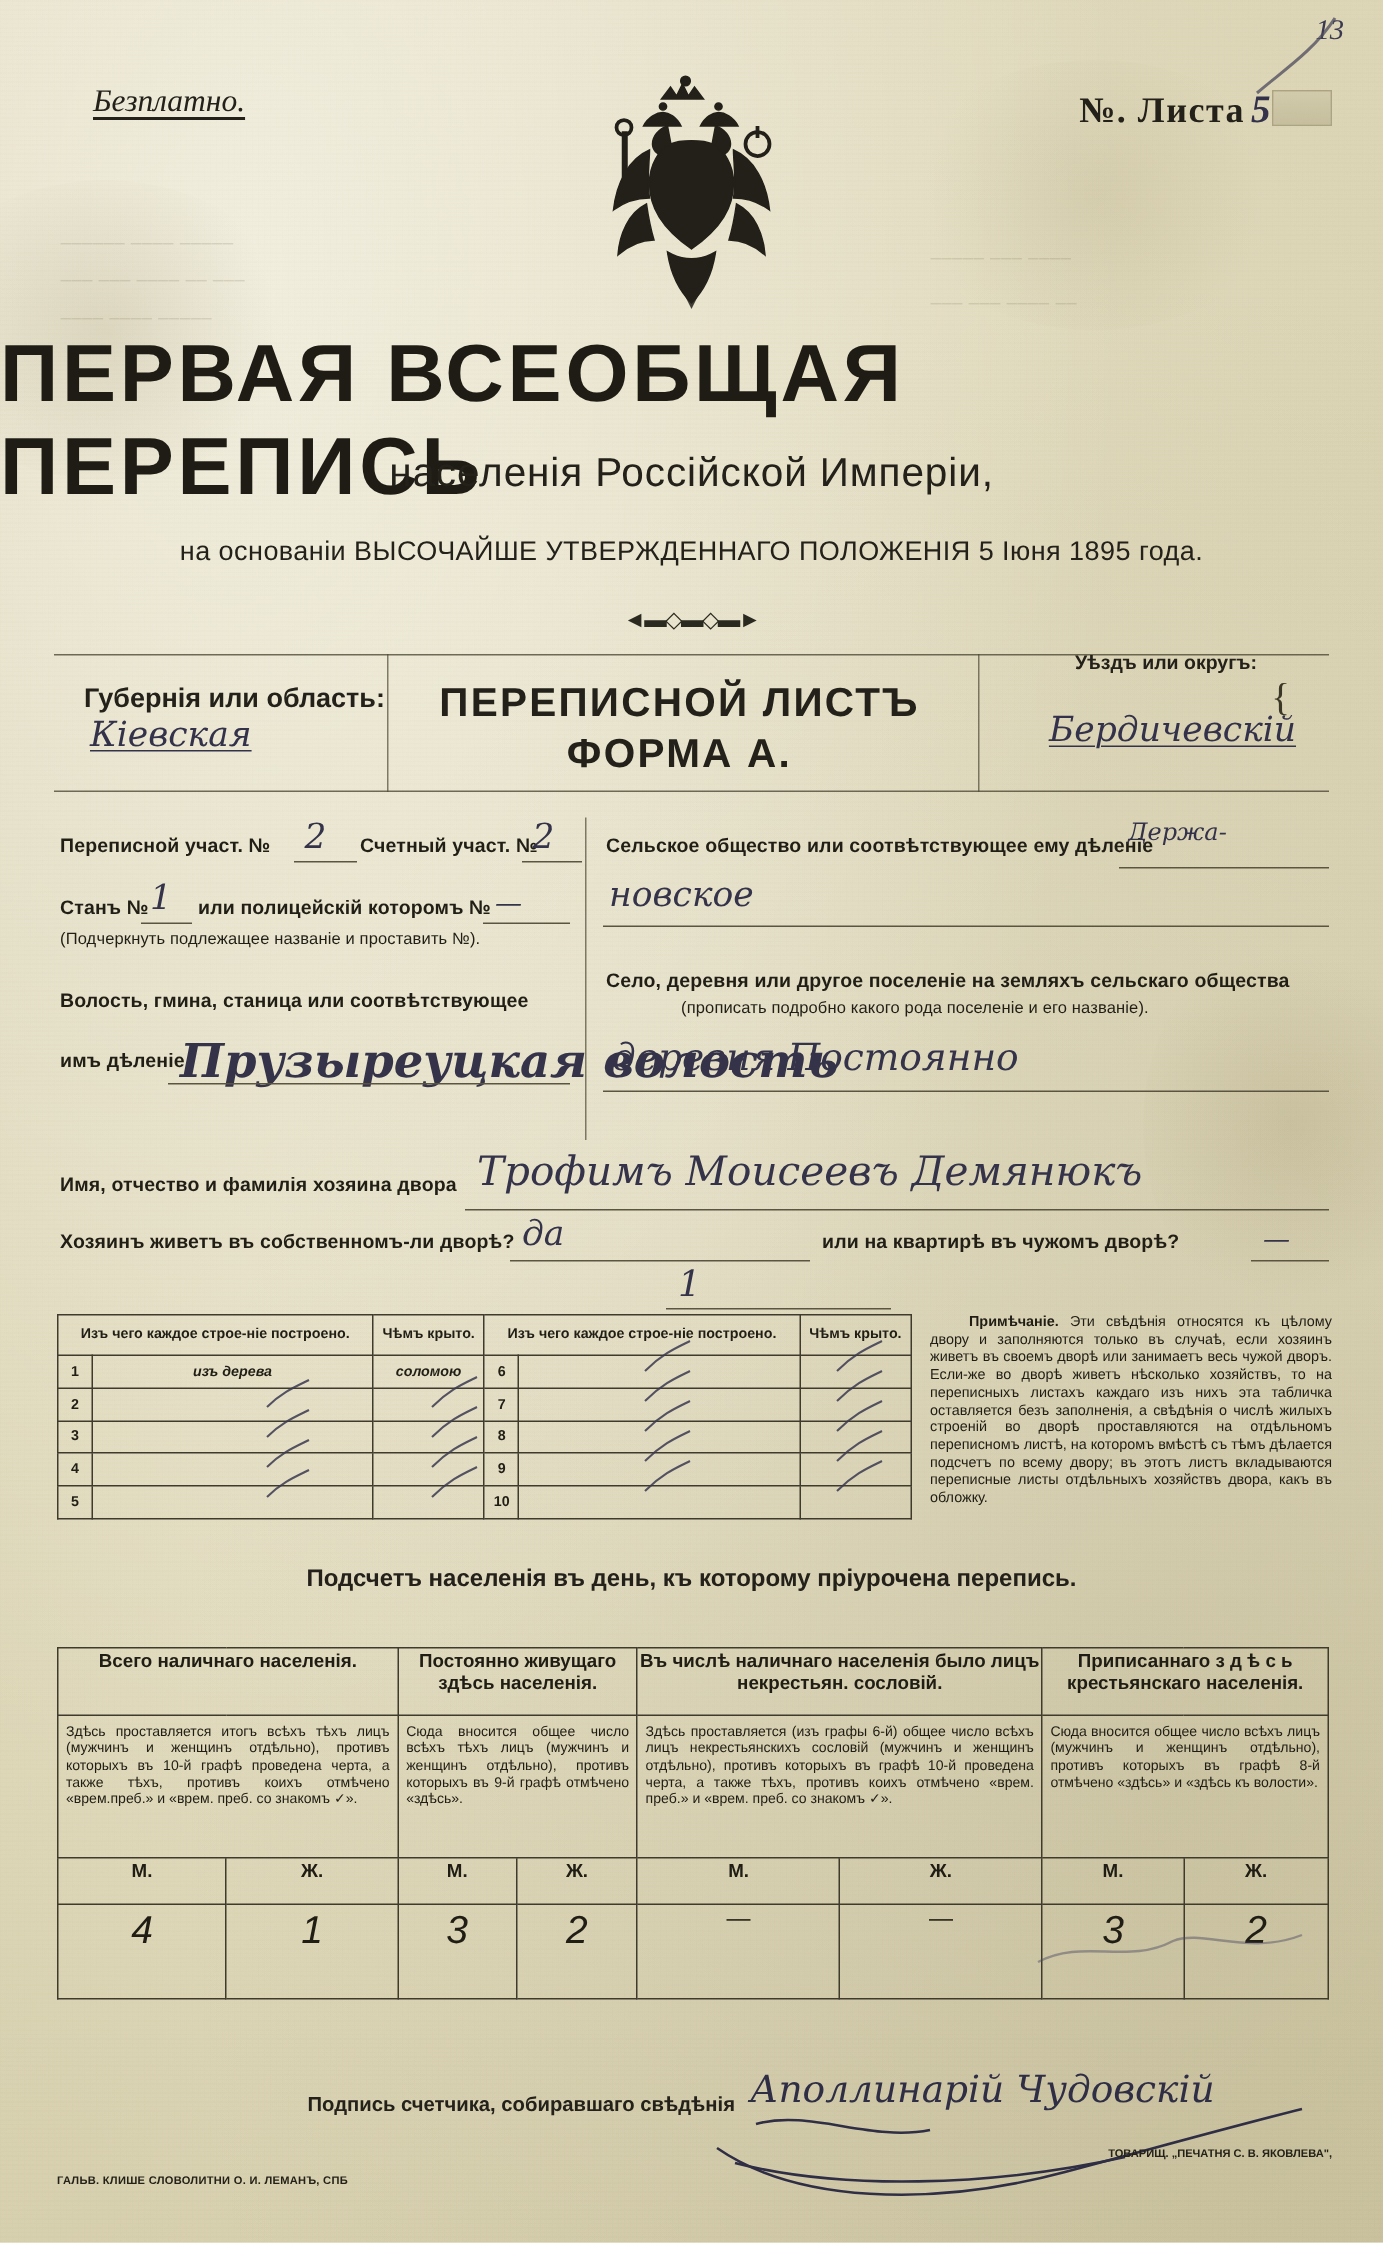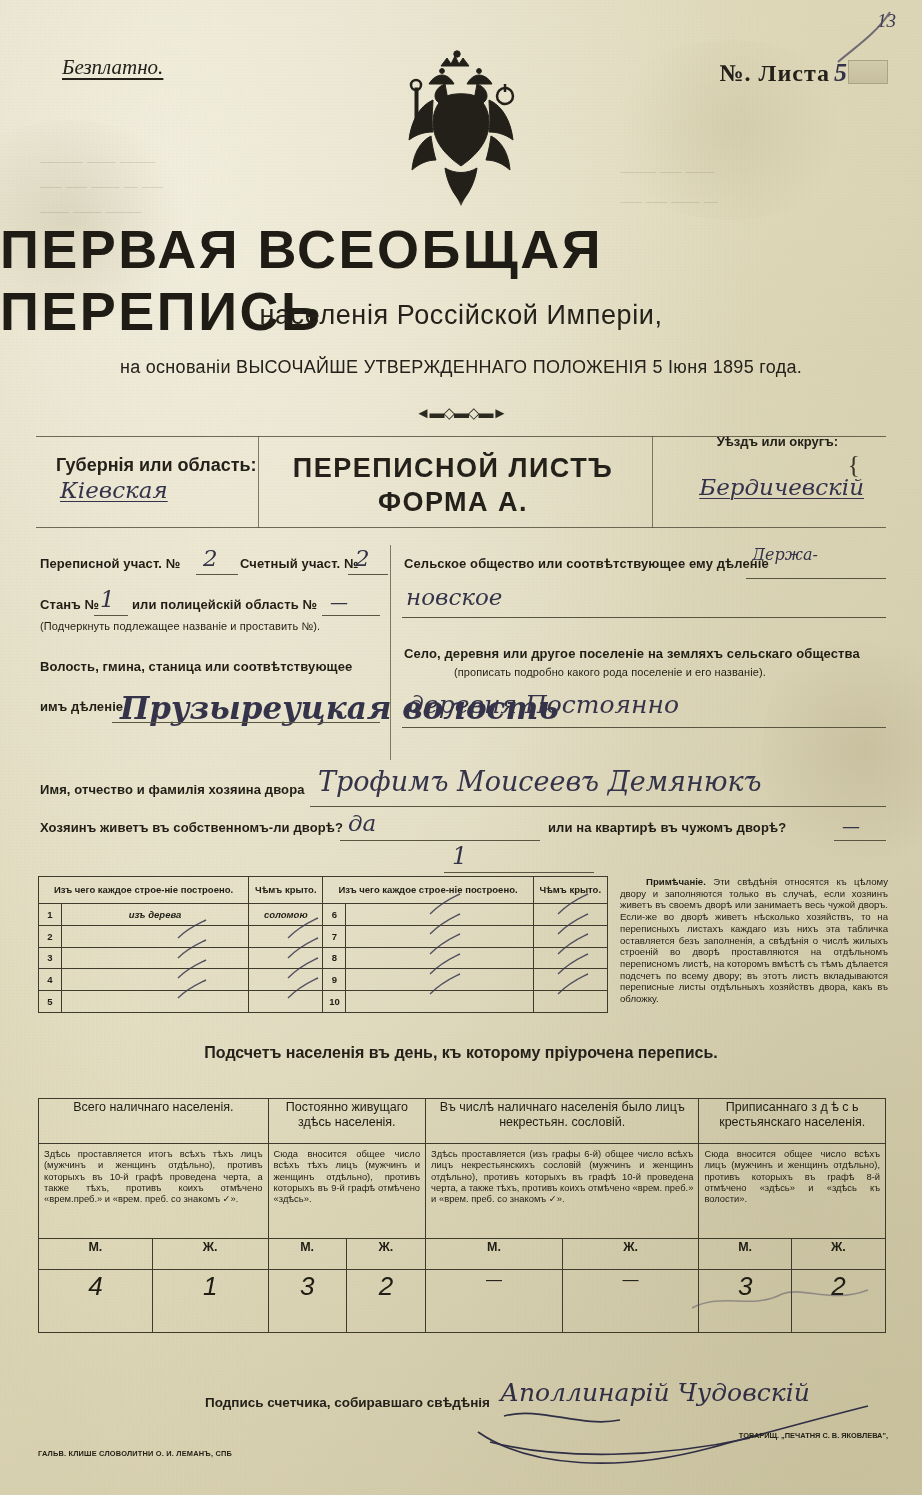--- a/index.html
+++ b/index.html
@@ -194,21 +194,21 @@
   
   #pop-table {
     position:absolute; left:38px; top:1098px; width:848px;
     border-collapse:collapse;
   }
   #pop-table td {
     border:1px solid #3f3b2c; vertical-align:top;
     font-family:"Liberation Sans", sans-serif; color:#1f1d14;
   }
   .pop-h {
-    text-align:center; font-size:12.5px; font-weight:normal;
+    text-align:center; font-size:12.5px; font-weight:bold;
     height:42px; vertical-align:middle; line-height:1.2;
   }
   .pop-desc {
     font-size:9.4px; line-height:1.2; text-align:justify;
     padding:4px 5px; height:86px;
   }
   .pop-mz {
     text-align:center; font-size:12.5px; font-weight:bold; height:28px; vertical-align:middle;
   }
   .pop-val {
@@ -340,21 +340,21 @@
   <div class="hw" style="left:203px; top:545px; font-size:23px;">2</div>
   <div class="dot-rule" style="left:196px; top:574px; width:42px;"></div>
 
   <div class="lbl" style="left:240px; top:556px;">Счетный участ. №</div>
   <div class="hw" style="left:355px; top:545px; font-size:23px;">2</div>
   <div class="dot-rule" style="left:348px; top:574px; width:40px;"></div>
 
   <div class="lbl" style="left:40px; top:597px;">Станъ №</div>
   <div class="hw" style="left:100px; top:586px; font-size:23px;">1</div>
   <div class="dot-rule" style="left:94px; top:615px; width:34px;"></div>
-  <div class="lbl" style="left:132px; top:597px;">или полицейскій область №</div>
+  <div class="lbl" style="left:132px; top:597px;">или полицейскій которомъ №</div>
   <div class="hw" style="left:330px; top:592px; font-size:18px;">—</div>
   <div class="dot-rule" style="left:322px; top:615px; width:58px;"></div>
 
   <div class="lbl small" style="left:40px; top:620px;">(Подчеркнуть подлежащее названіе и проставить №).</div>
 
   <div class="lbl" style="left:40px; top:659px;">Волость, гмина, станица или соотвѣтствующее</div>
   <div class="lbl" style="left:40px; top:699px;">имъ дѣленіе</div>
   <div class="hw" style="left:120px; top:690px; font-size:31px;font-weight:bold;">Прузыреуцкая волость</div>
   <div class="dot-rule" style="left:112px; top:722px; width:268px;"></div>
 

